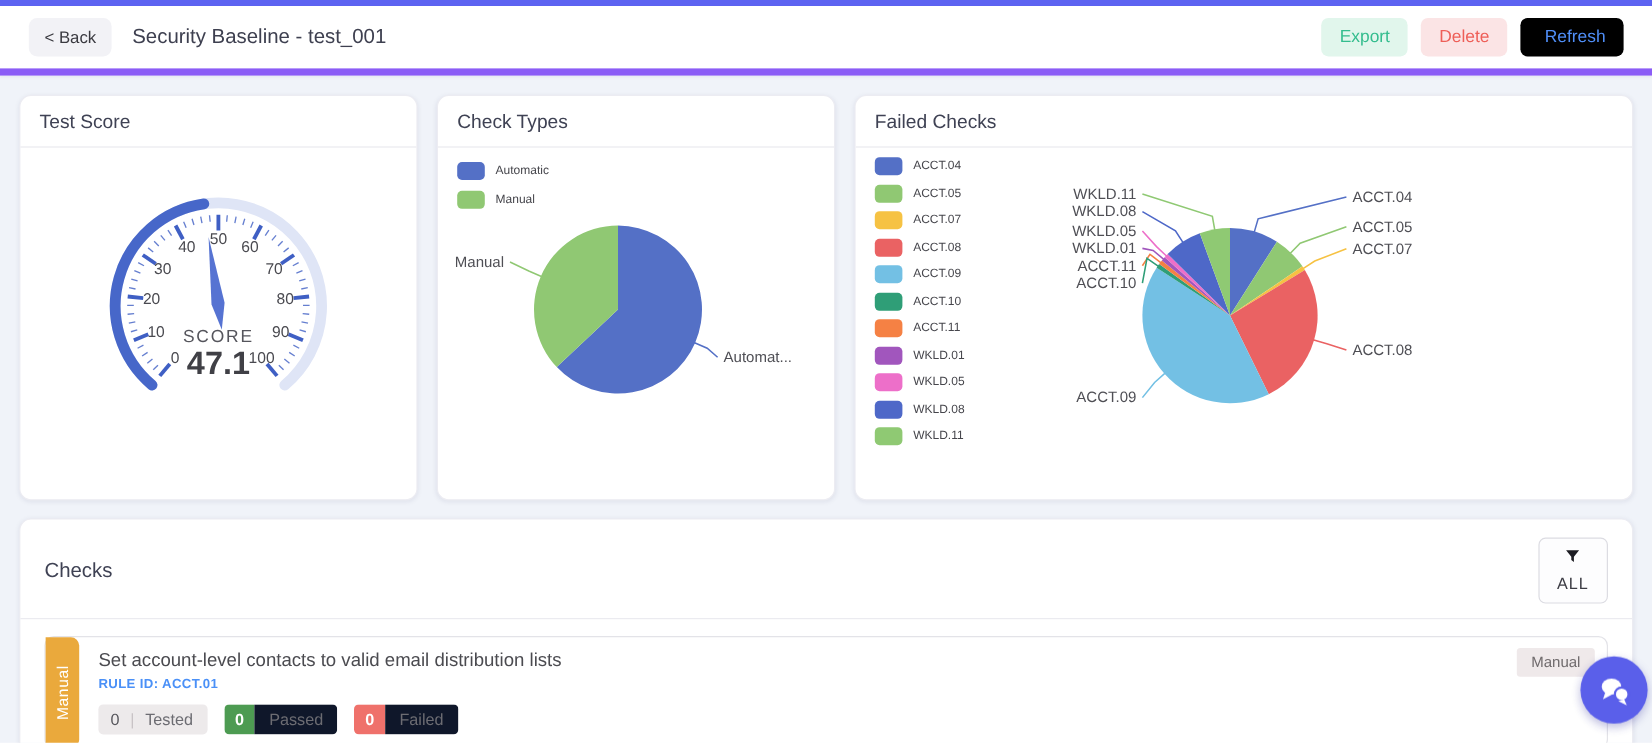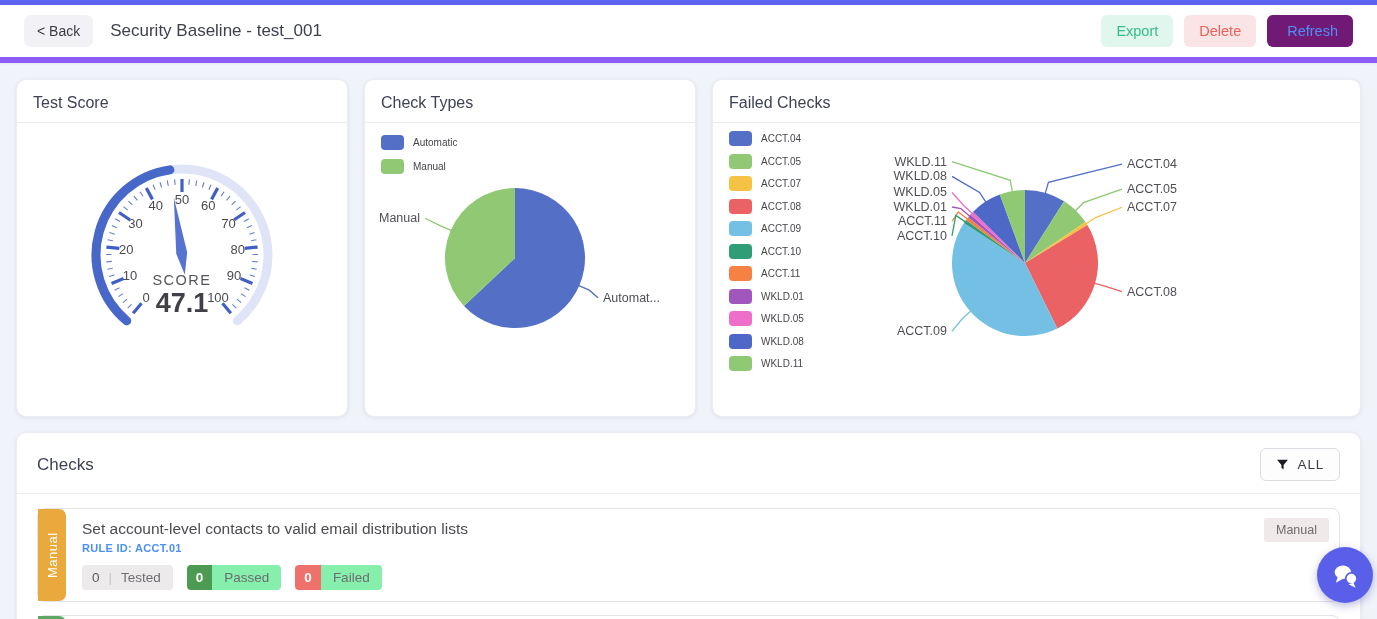--- a/index.html
+++ b/index.html
@@ -29,60 +29,60 @@
   .swatch { width:23px; height:15px; border-radius:4px; flex:none; }
   .legend-label { font-size:10px; color:#46464c; }
   .failed-body { display:flex; }
   svg text { font-family:"Liberation Sans", sans-serif; }
   .checks-card { margin-top:15px; height:420px; }
   .checks-header { display:flex; justify-content:space-between; align-items:center;
                    padding:15px 20px 12px; border-bottom:1px solid #ebebf0; }
   .checks-header h2 { font-size:17px; font-weight:normal; color:#3f4254; }
   .filter-btn { display:flex; align-items:center; gap:9px; background:#fdfdfe;
                 border:1px solid #dcdce2; border-radius:6px; padding:8px 15px;
-                font-size:13.5px; letter-spacing:.8px; color:#3c3c44; cursor:pointer; font-family:inherit; }
+                font-size:13.5px; letter-spacing:.8px; color:#3c3c44; cursor:pointer; font-family:inherit;flex-direction:column; }
   .checks-list { padding:14px 20px; }
   .check-item { position:relative; display:flex; border:1px solid #e3e3e8; border-radius:8px;
                 background:#fff; min-height:88px; margin-bottom:13px; }
   .stripe { width:28px; flex:none; border-radius:7px 0 0 7px; color:#fff; font-size:13px;
             display:flex; align-items:center; justify-content:center;
             writing-mode:vertical-rl; transform:rotate(180deg); letter-spacing:.5px; }
   .check-body { padding:11px 16px; flex:1; }
   .check-title { font-size:15.5px; color:#4b4b50; }
   .rule-id { display:inline-block; margin-top:4px; font-size:11px; font-weight:bold;
              color:#4a90f7; letter-spacing:.3px; text-decoration:none; cursor:pointer; }
   .stats { margin-top:9px; display:flex; gap:14px; }
   .stat-tested { display:inline-flex; align-items:center; background:#edeaeb; border-radius:4px;
                  font-size:13.5px; color:#58585e; }
   .stat-tested .num { padding:5px 4px 5px 10px; }
   .stat-tested .sep { color:#c8c3c6; padding:0 5px; }
   .stat-tested .lab { padding:5px 12px 5px 4px; color:#6c6c72; }
   .stat-duo { display:inline-flex; border-radius:4px; overflow:hidden; font-size:13.5px; }
   .stat-duo .numbox { color:#fff; padding:5px 9px; font-weight:bold; }
-  .stat-duo .lab { background:#86efac; padding:5px 12px; color:#6c6c72; }
+  .stat-duo .lab { background:#0f172a; padding:5px 12px; color:#6c6c72; }
   .numbox.green { background:#4d9b52; }
   .numbox.red { background:#ef716b; }
   .type-badge { position:absolute; top:9px; right:10px; background:#efe9ea; color:#6f6a6c;
                 font-size:12.5px; padding:5px 12px; border-radius:3px; }
   .fab { position:fixed; top:547px; right:4px; width:56px; height:56px; border-radius:50%;
          border:none; cursor:pointer; display:flex; align-items:center; justify-content:center;
          box-shadow:0 3px 8px rgba(60,60,160,.35); z-index:50; }
 </style>
 </head>
 <body>
 
 <div class="topbar" style="background: rgb(93, 99, 241);"></div>
 
 <header>
   <button class="back-btn">&lt; Back</button>
   <h1 class="page-title">Security Baseline - test_001</h1>
   <div class="header-actions">
     <button class="hbtn" style="background: rgb(225, 246, 236); color: rgb(52, 189, 142);">Export</button>
     <button class="hbtn" style="background: rgb(251, 228, 229); color: rgb(238, 95, 88);">Delete</button>
-    <button class="hbtn" style="background: #701a75; color: rgb(79, 142, 247); padding-left: 20px;">Refresh</button>
+    <button class="hbtn" style="background: #000000; color: rgb(79, 142, 247); padding-left: 20px;">Refresh</button>
   </div>
 </header>
 
 <main>
   <div class="cards-row">
 
     <section class="card card-sm">
       <div class="card-title">Test Score</div>
       <div class="gauge-wrap">
         <svg id="gauge" width="300" height="198" viewBox="0 0 300 198">

